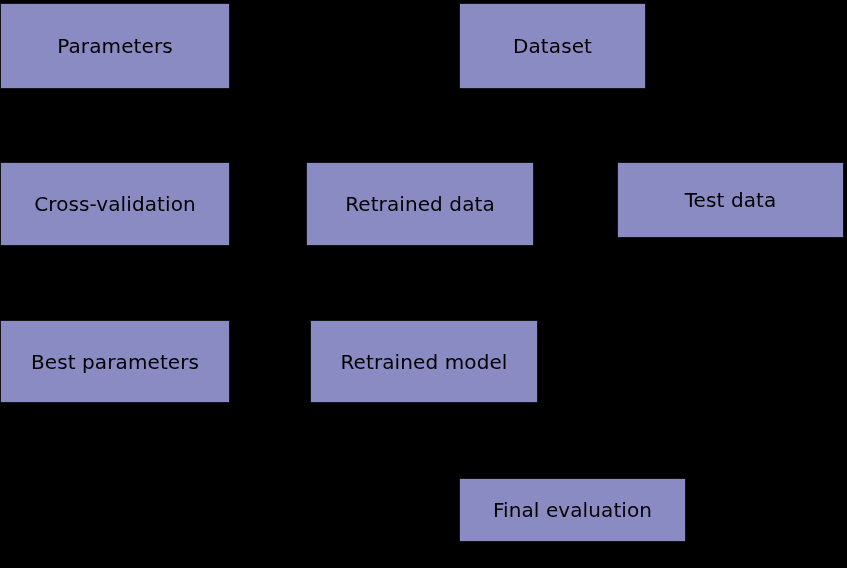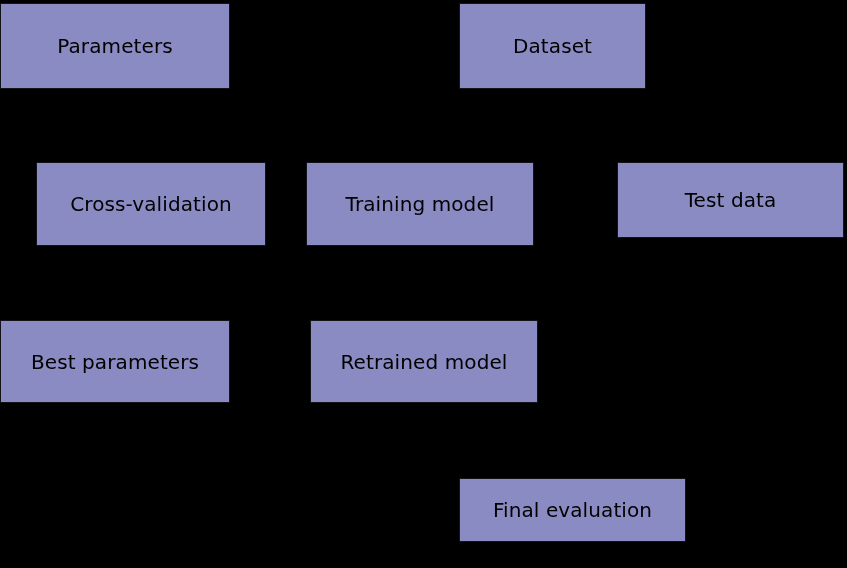--- a/index.html
+++ b/index.html
@@ -42,26 +42,26 @@
 <div id="canvas">
 
   <div class="node" style="left:0px; top:3px; width:230px; height:86px;">
     <span class="node-label">Parameters</span>
   </div>
 
   <div class="node" style="left:459px; top:3px; width:187px; height:86px;">
     <span class="node-label">Dataset</span>
   </div>
 
-  <div class="node" style="left:0px; top:162px; width:230px; height:84px;margin-left:36px;">
+  <div class="node" style="left:0px; top:162px; width:230px; height:84px;">
     <span class="node-label">Cross-validation</span>
   </div>
 
   <div class="node" style="left:306px; top:162px; width:228px; height:84px;">
-    <span class="node-label">Training model</span>
+    <span class="node-label">Retrained data</span>
   </div>
 
   <div class="node" style="left:617px; top:162px; width:227px; height:76px;">
     <span class="node-label">Test data</span>
   </div>
 
   <div class="node" style="left:310px; top:320px; width:228px; height:83px;">
     <span class="node-label">Retrained model</span>
   </div>
 

